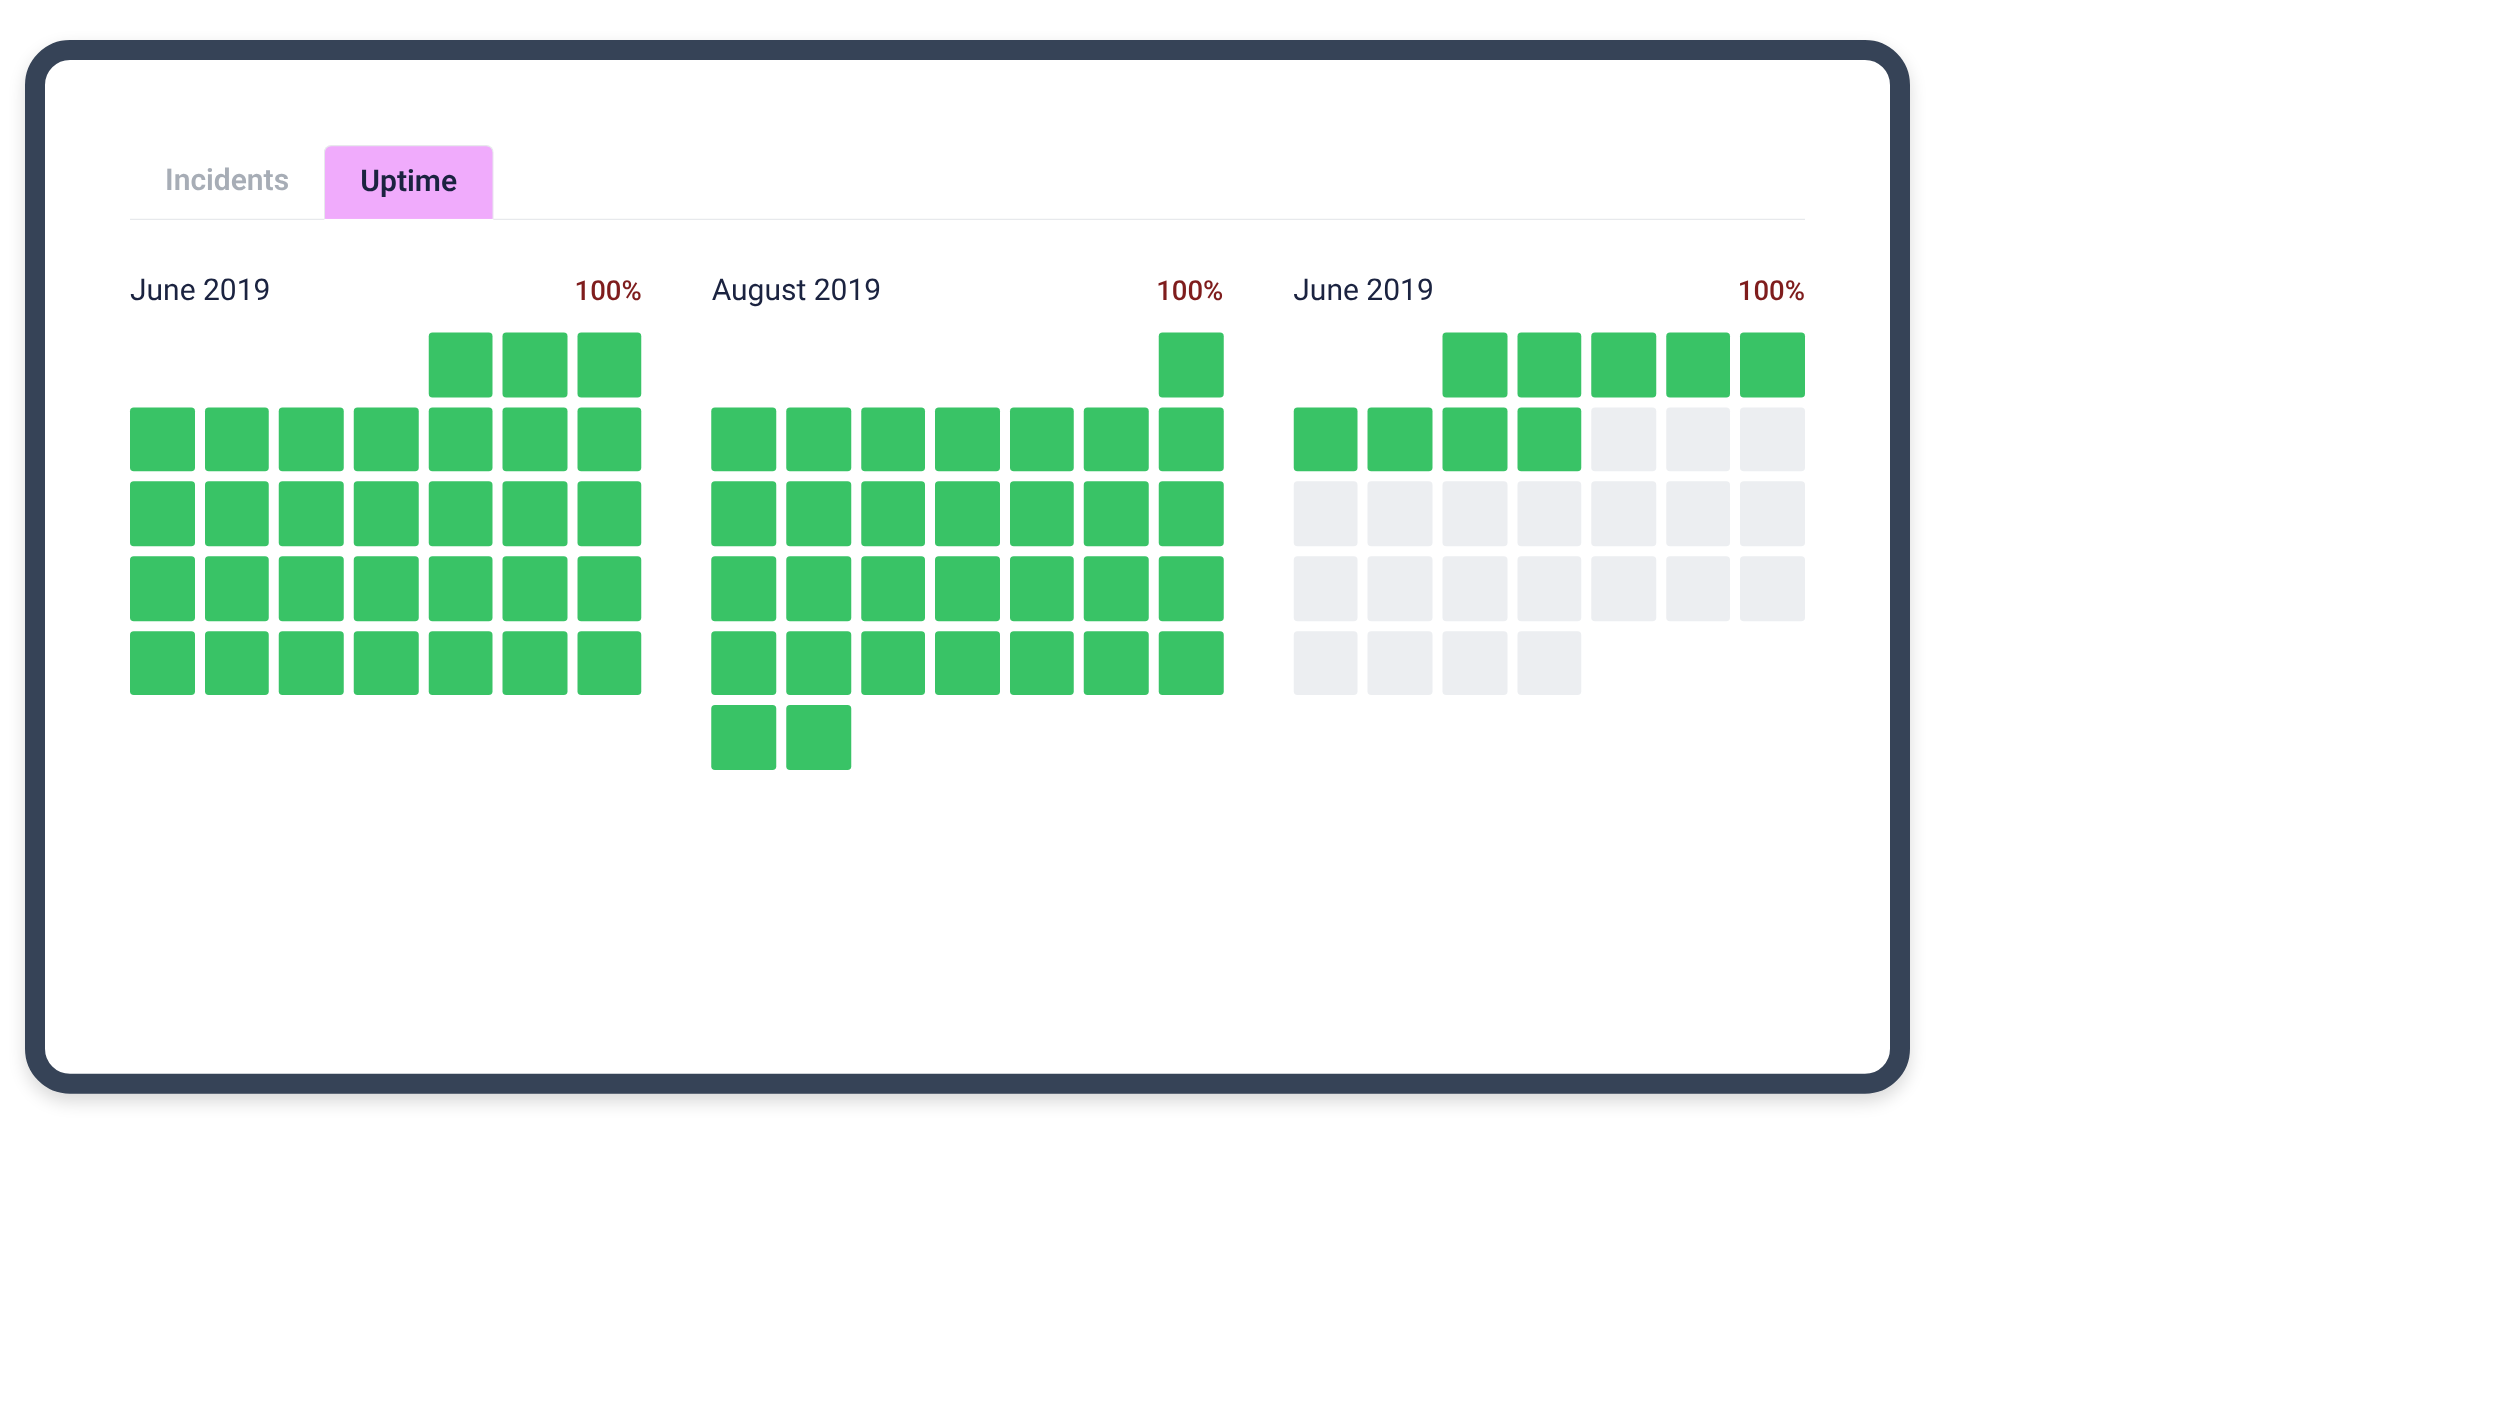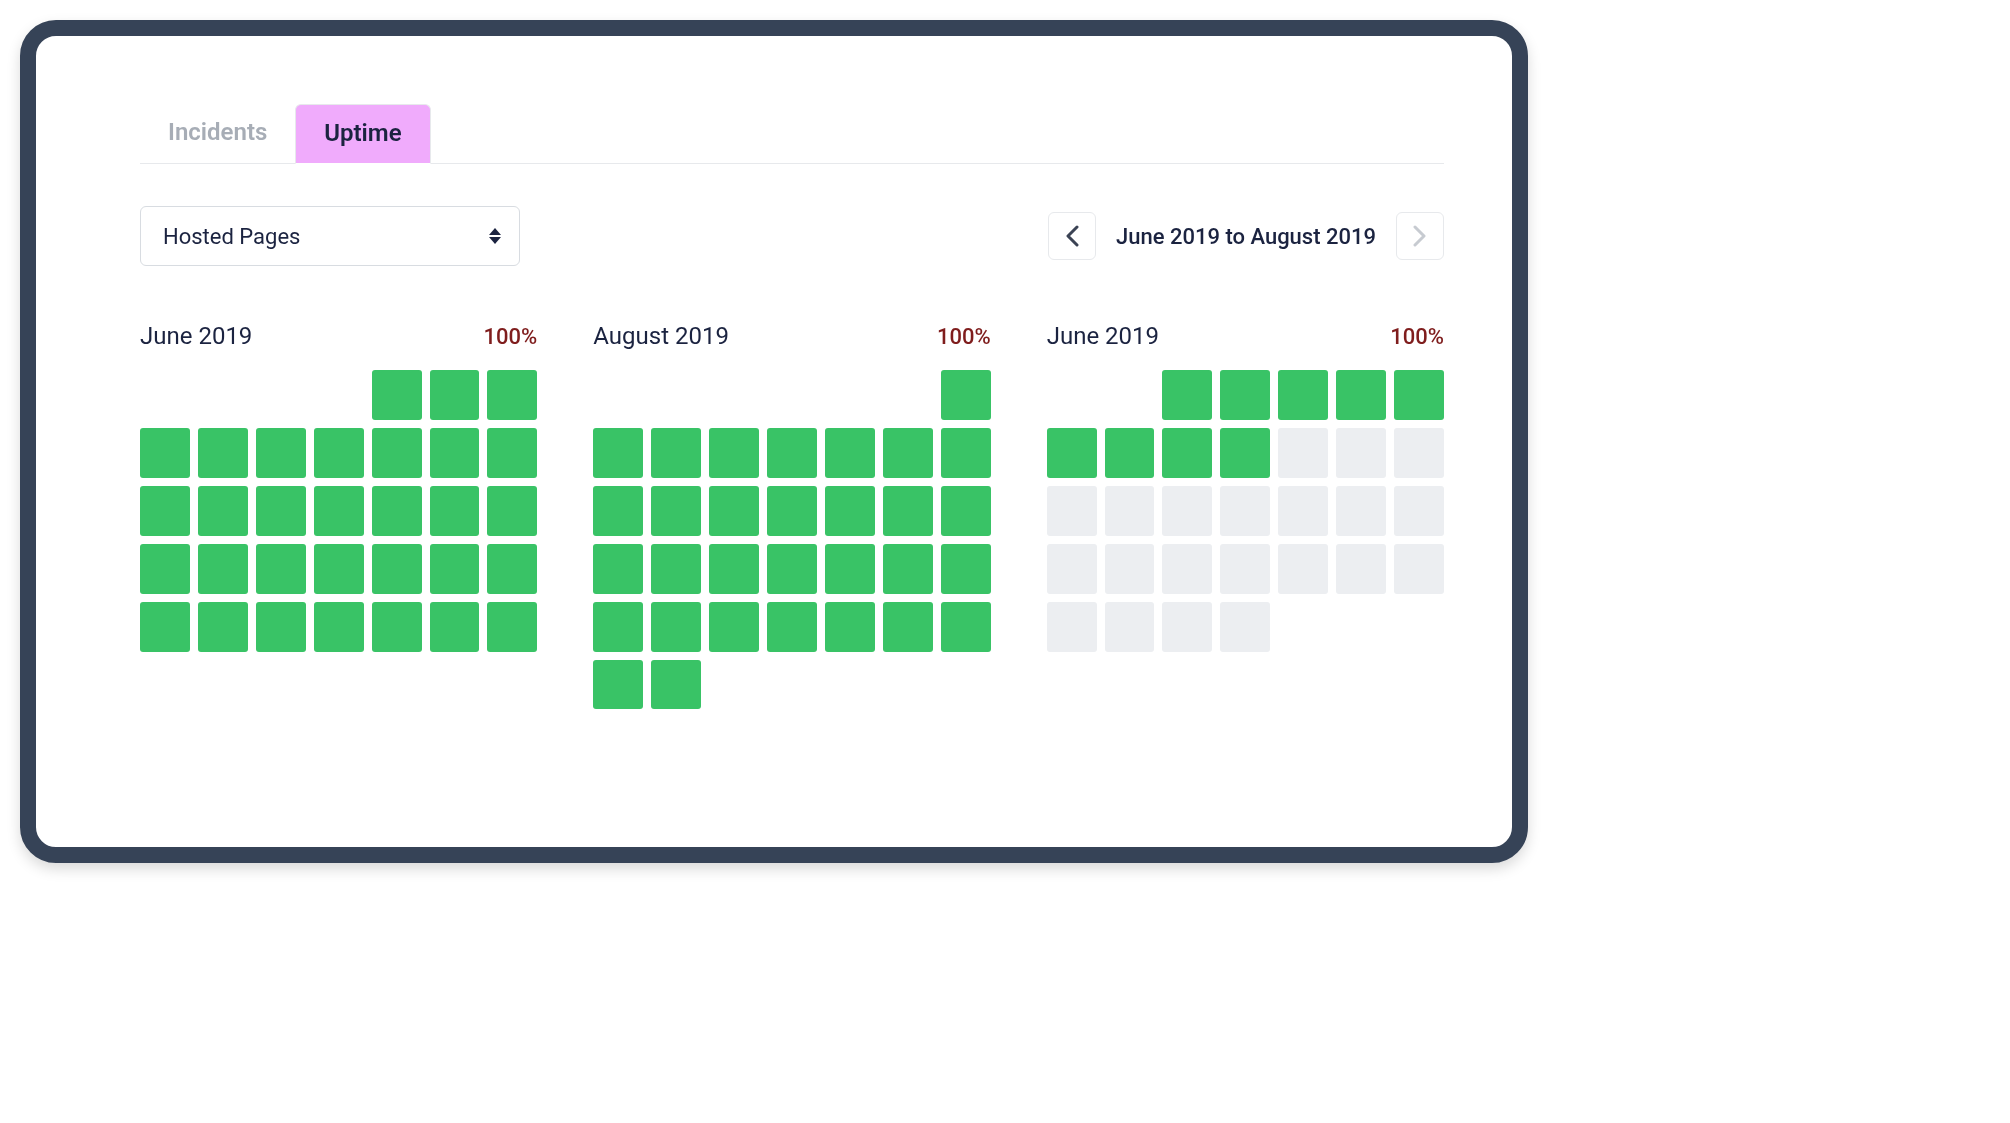--- a/index.html
+++ b/index.html
@@ -7,22 +7,23 @@
     font-family: -apple-system, BlinkMacSystemFont, "Segoe UI", Roboto, Helvetica, Arial, sans-serif;
     background: #ffffff;
     padding: 20px;
   }
   .device-frame {
     width: 1508px;
     height: 843px;
     border: 16px solid #364357;
     border-radius: 36px;
     background: #ffffff;
-    padding: 48px 68px 48px 104px;
+    padding: 48px 68px 48px 68px;
     box-shadow: 0 6px 14px rgba(0,0,0,0.15);
+    margin-top: 12px;
   }
   .tabs {
     display: flex;
     border-bottom: 1px solid #e7e9ec;
     margin-top: 20px;
     margin-bottom: 42px;
   }
   .tab {
     padding: 14px 28px 16px 28px;
     font-size: 24px;
@@ -137,42 +138,20 @@
 </head>
 <body>
 
 <div class="device-frame">
 
   <div class="tabs">
     <div class="tab">Incidents</div>
     <div class="tab active">Uptime</div>
   </div>
 
-  <div class="controls">
-    <div class="select-wrap">
-      <span>Hosted Pages</span>
-      <span class="select-carets">
-        <span class="caret-up"></span>
-        <span class="caret-down"></span>
-      </span>
-    </div>
-    <div class="range-nav">
-      <div class="nav-btn">
-        <svg width="14" height="22" viewBox="0 0 14 22" fill="none">
-            <path d="M12 2 L3 11 L12 20" stroke="#3b4354" stroke-width="3" stroke-linecap="round" stroke-linejoin="round"></path>
-          </svg>
-      </div>
-      <div class="range-label">June 2019 to August 2019</div>
-      <div class="nav-btn">
-        <svg width="14" height="22" viewBox="0 0 14 22" fill="none">
-            <path d="M2 2 L11 11 L2 20" stroke="#c7cbd1" stroke-width="3" stroke-linecap="round" stroke-linejoin="round"></path>
-          </svg>
-      </div>
-    </div>
-  </div>
 
   <div class="months">
     <div class="month">
       <div class="month-header">
         <div class="month-title">June 2019</div>
         <div class="month-pct">100%</div>
       </div>
       <div class="calendar">
           <div class="day empty"></div>
           <div class="day empty"></div>

